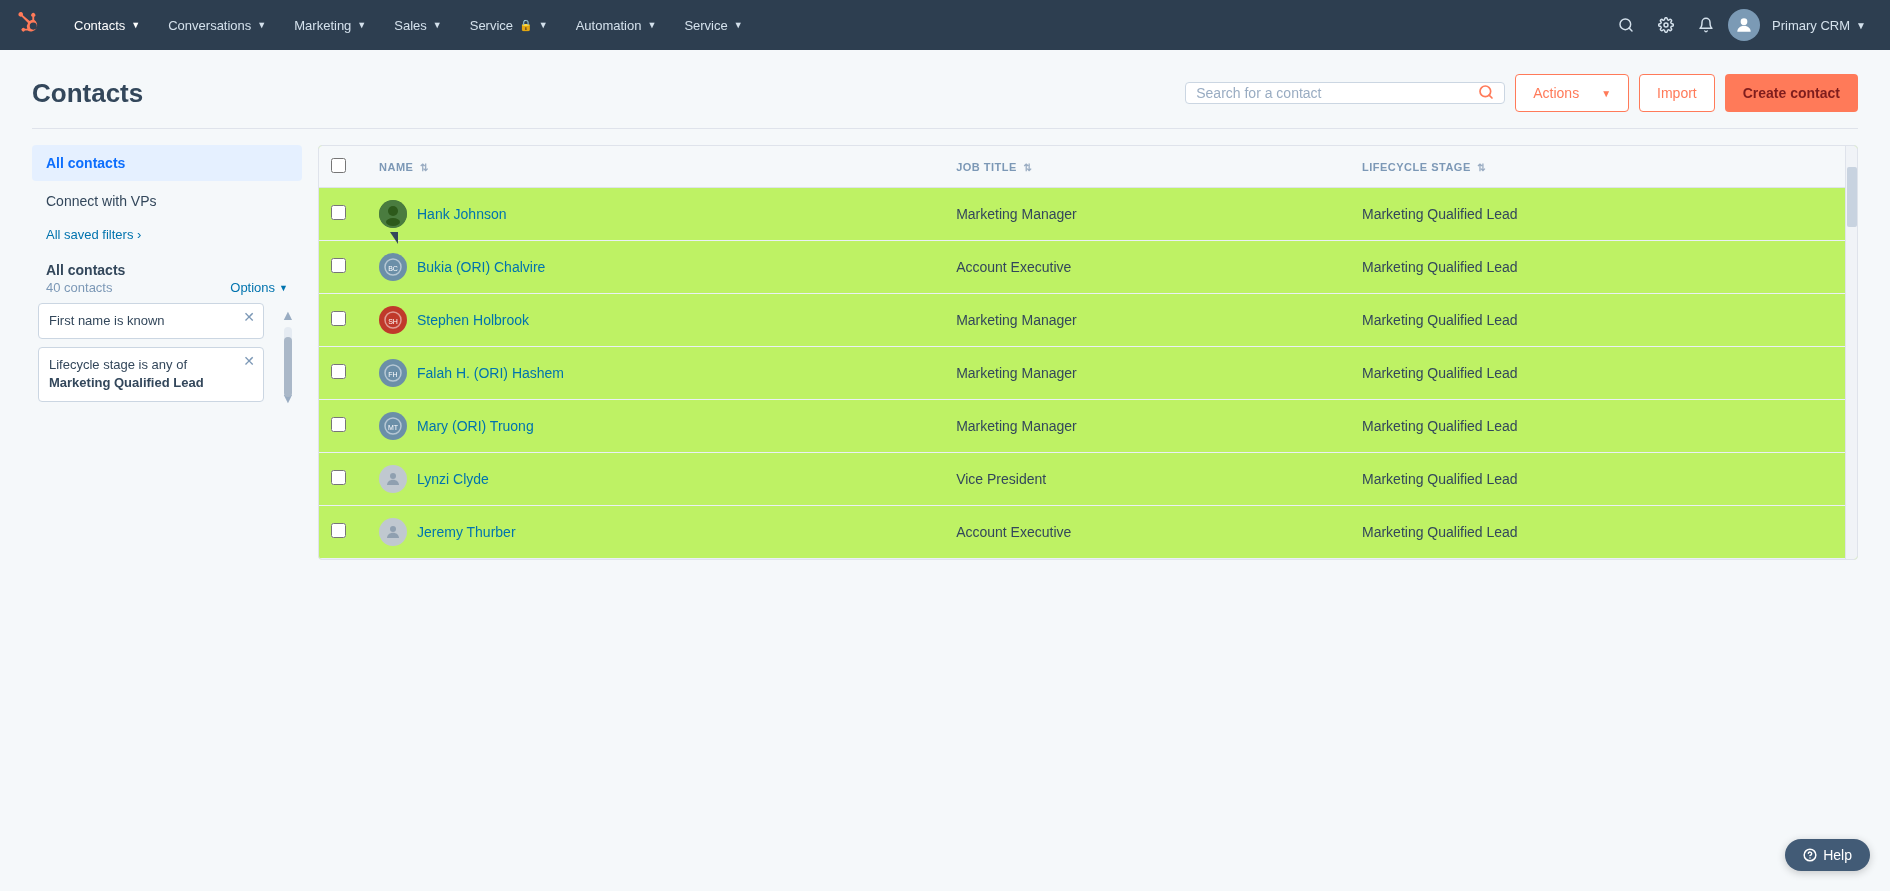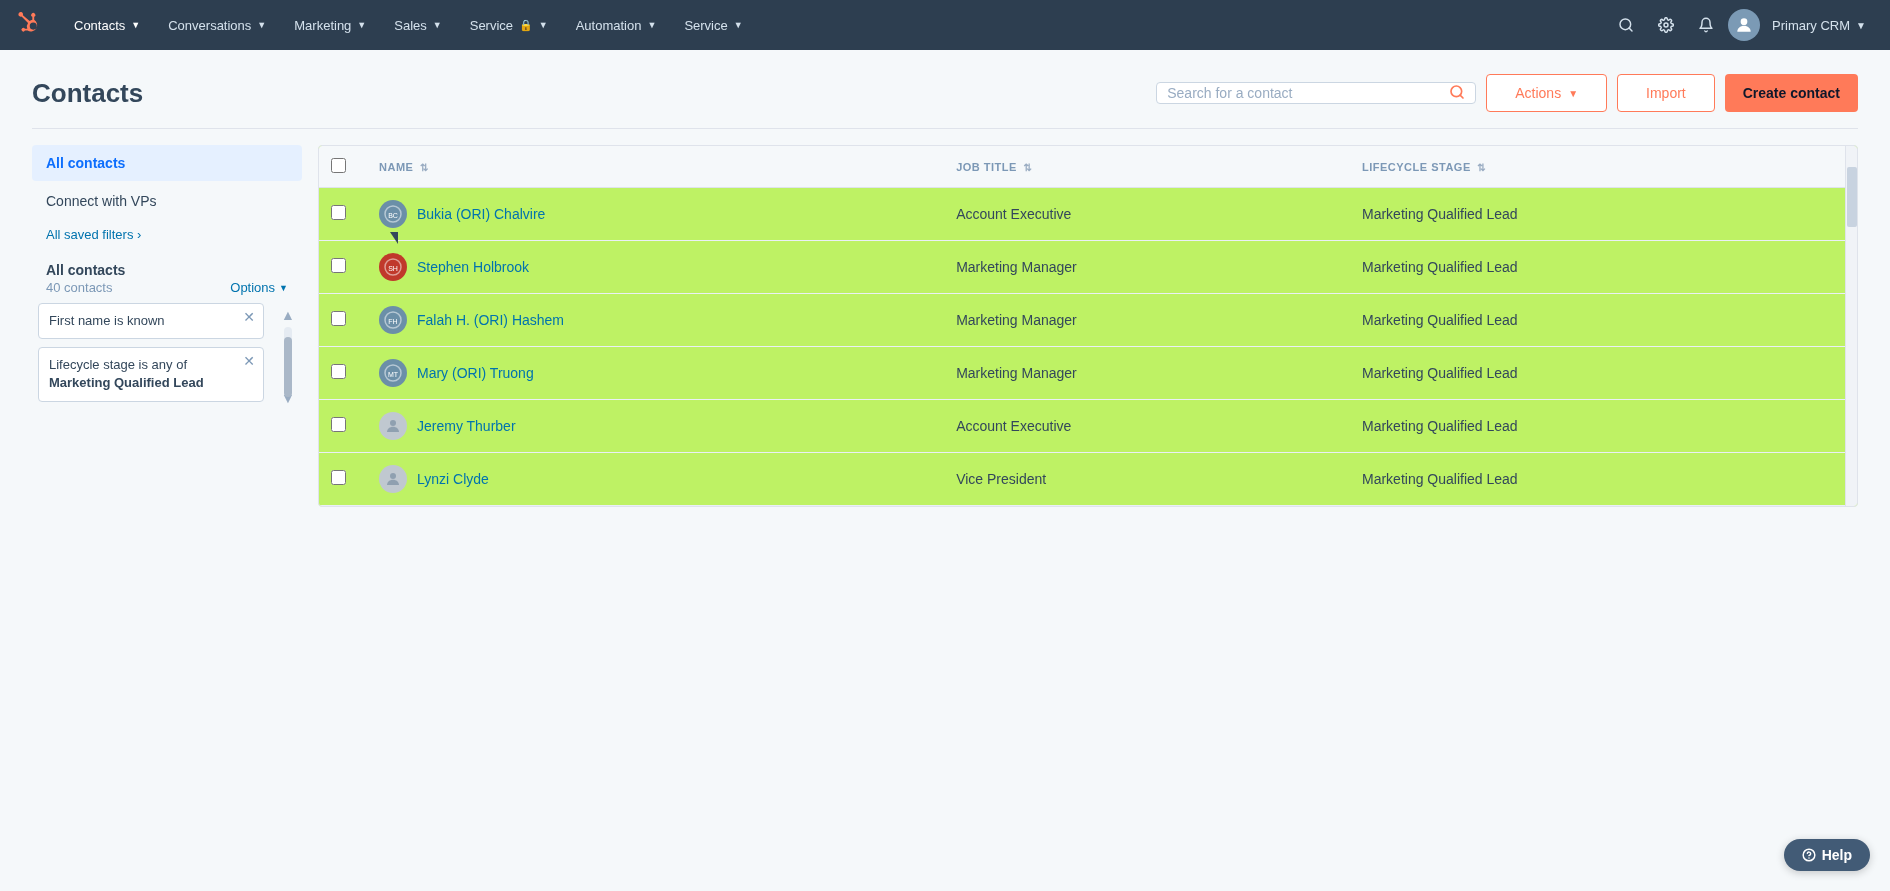--- a/index.html
+++ b/index.html
@@ -121,34 +121,34 @@
       font-size: 14px;
       color: #33475b;
       background: transparent;
     }
     .search-box input::placeholder { color: #99acc2; }
     .search-box .search-icon { color: #ff7a59; font-size: 15px; cursor: pointer; }
     .btn-outline {
       border: 1.5px solid #ff7a59;
       background: #fff;
       color: #ff7a59;
-      padding: 0 28px;
+      padding: 0 17px;
       height: 38px;
       border-radius: 4px;
       font-size: 14px;
       cursor: pointer;
       display: flex;
       align-items: center;
-      gap: 7px;
+      gap: 22px;
       font-weight: 500;
     }
     .btn-primary {
       border: none;
       background: #ff7a59;
-      color: #0f172a;
+      color: #7f1d1d;
       padding: 0 18px;
       height: 38px;
       border-radius: 4px;
       font-size: 14px;
       cursor: pointer;
       font-weight: 600;
       white-space: nowrap;
     }
 
     
@@ -305,21 +305,21 @@
     
     .help-btn {
       position: fixed;
       bottom: 20px;
       right: 20px;
       background: #425b76;
       color: #fff;
       border-radius: 24px;
       padding: 8px 18px;
       font-size: 14px;
-      font-weight: 700;
+      font-weight: 400;
       cursor: pointer;
       display: flex;
       align-items: center;
       gap: 6px;
       box-shadow: 0 2px 8px rgba(0,0,0,0.2);
     }
 
     
     .cursor-indicator {
       position: absolute;
@@ -505,20 +505,39 @@
                   <span class="sort-icon">⇅</span>
                 </th>
                 <th>
                   <span>LIFECYCLE STAGE</span>
                   <span class="sort-icon">⇅</span>
                 </th>
               </tr>
             </thead>
             <tbody id="contacts-tbody">
 
+            <tr>
+      <td class="checkbox-col">
+        <input type="checkbox" style="">
+      </td>
+      <td>
+        <a class="contact-link" href="#">
+          <div style="width:28px;height:28px;border-radius:50%;background:#4a7c3f;display:flex;align-items:center;justify-content:center;overflow:hidden;flex-shrink:0;">
+        <svg width="28" height="28" viewBox="0 0 28 28">
+                          <circle cx="14" cy="14" r="14" fill="#4a7c3f"></circle>
+                          <circle cx="14" cy="11" r="5" fill="#2d5a1b"></circle>
+                          <ellipse cx="14" cy="22" rx="7" ry="4" fill="#2d5a1b"></ellipse>
+                        </svg>
+      </div>
+          <span>Hank Johnson</span>
+        </a>
+      </td>
+      <td class="job-title-cell">Marketing Manager</td>
+      <td class="lifecycle-cell">Marketing Qualified Lead</td>
+    </tr>
                 <tr>
       <td class="checkbox-col">
         <input type="checkbox" style="">
       </td>
       <td>
         <a class="contact-link" href="#">
           <div style="width:28px;height:28px;border-radius:50%;background:#6b8fa8;display:flex;align-items:center;justify-content:center;flex-shrink:0;">
         <svg width="20" height="20" viewBox="0 0 20 20">
                           <circle cx="10" cy="10" r="10" fill="#6b8fa8"></circle>
                           <circle cx="10" cy="10" r="8" fill="none" stroke="rgba(255,255,255,0.5)" stroke-width="1.5"></circle>
@@ -593,42 +612,42 @@
         <input type="checkbox" style="">
       </td>
       <td>
         <a class="contact-link" href="#">
           <div style="width:28px;height:28px;border-radius:50%;background:#c0c8d0;display:flex;align-items:center;justify-content:center;flex-shrink:0;">
         <svg width="18" height="18" viewBox="0 0 24 24" fill="#8fa0b0">
                           <circle cx="12" cy="8" r="4"></circle>
                           <path d="M4 20c0-4 3.6-7 8-7s8 3 8 7"></path>
                         </svg>
       </div>
-          <span>Jeremy Thurber</span>
+          <span>Lynzi Clyde</span>
         </a>
       </td>
-      <td class="job-title-cell">Account Executive</td>
+      <td class="job-title-cell">Vice President</td>
       <td class="lifecycle-cell">Marketing Qualified Lead</td>
     </tr>
                 <tr>
       <td class="checkbox-col">
         <input type="checkbox" style="">
       </td>
       <td>
         <a class="contact-link" href="#">
           <div style="width:28px;height:28px;border-radius:50%;background:#c0c8d0;display:flex;align-items:center;justify-content:center;flex-shrink:0;">
         <svg width="18" height="18" viewBox="0 0 24 24" fill="#8fa0b0">
                           <circle cx="12" cy="8" r="4"></circle>
                           <path d="M4 20c0-4 3.6-7 8-7s8 3 8 7"></path>
                         </svg>
       </div>
-          <span>Lynzi Clyde</span>
+          <span>Jeremy Thurber</span>
         </a>
       </td>
-      <td class="job-title-cell">Vice President</td>
+      <td class="job-title-cell">Account Executive</td>
       <td class="lifecycle-cell">Marketing Qualified Lead</td>
     </tr>
               </tbody>
           </table>
         </div>
 
         <div style="width:12px; background:#f0f3f7; border-left:1px solid #dfe3eb; position:relative;">
           <div style="width:10px; margin:1px; background:#c8d3e0; border-radius:2px; height:60px; position:absolute; top:20px;"></div>
         </div>
       </div>

